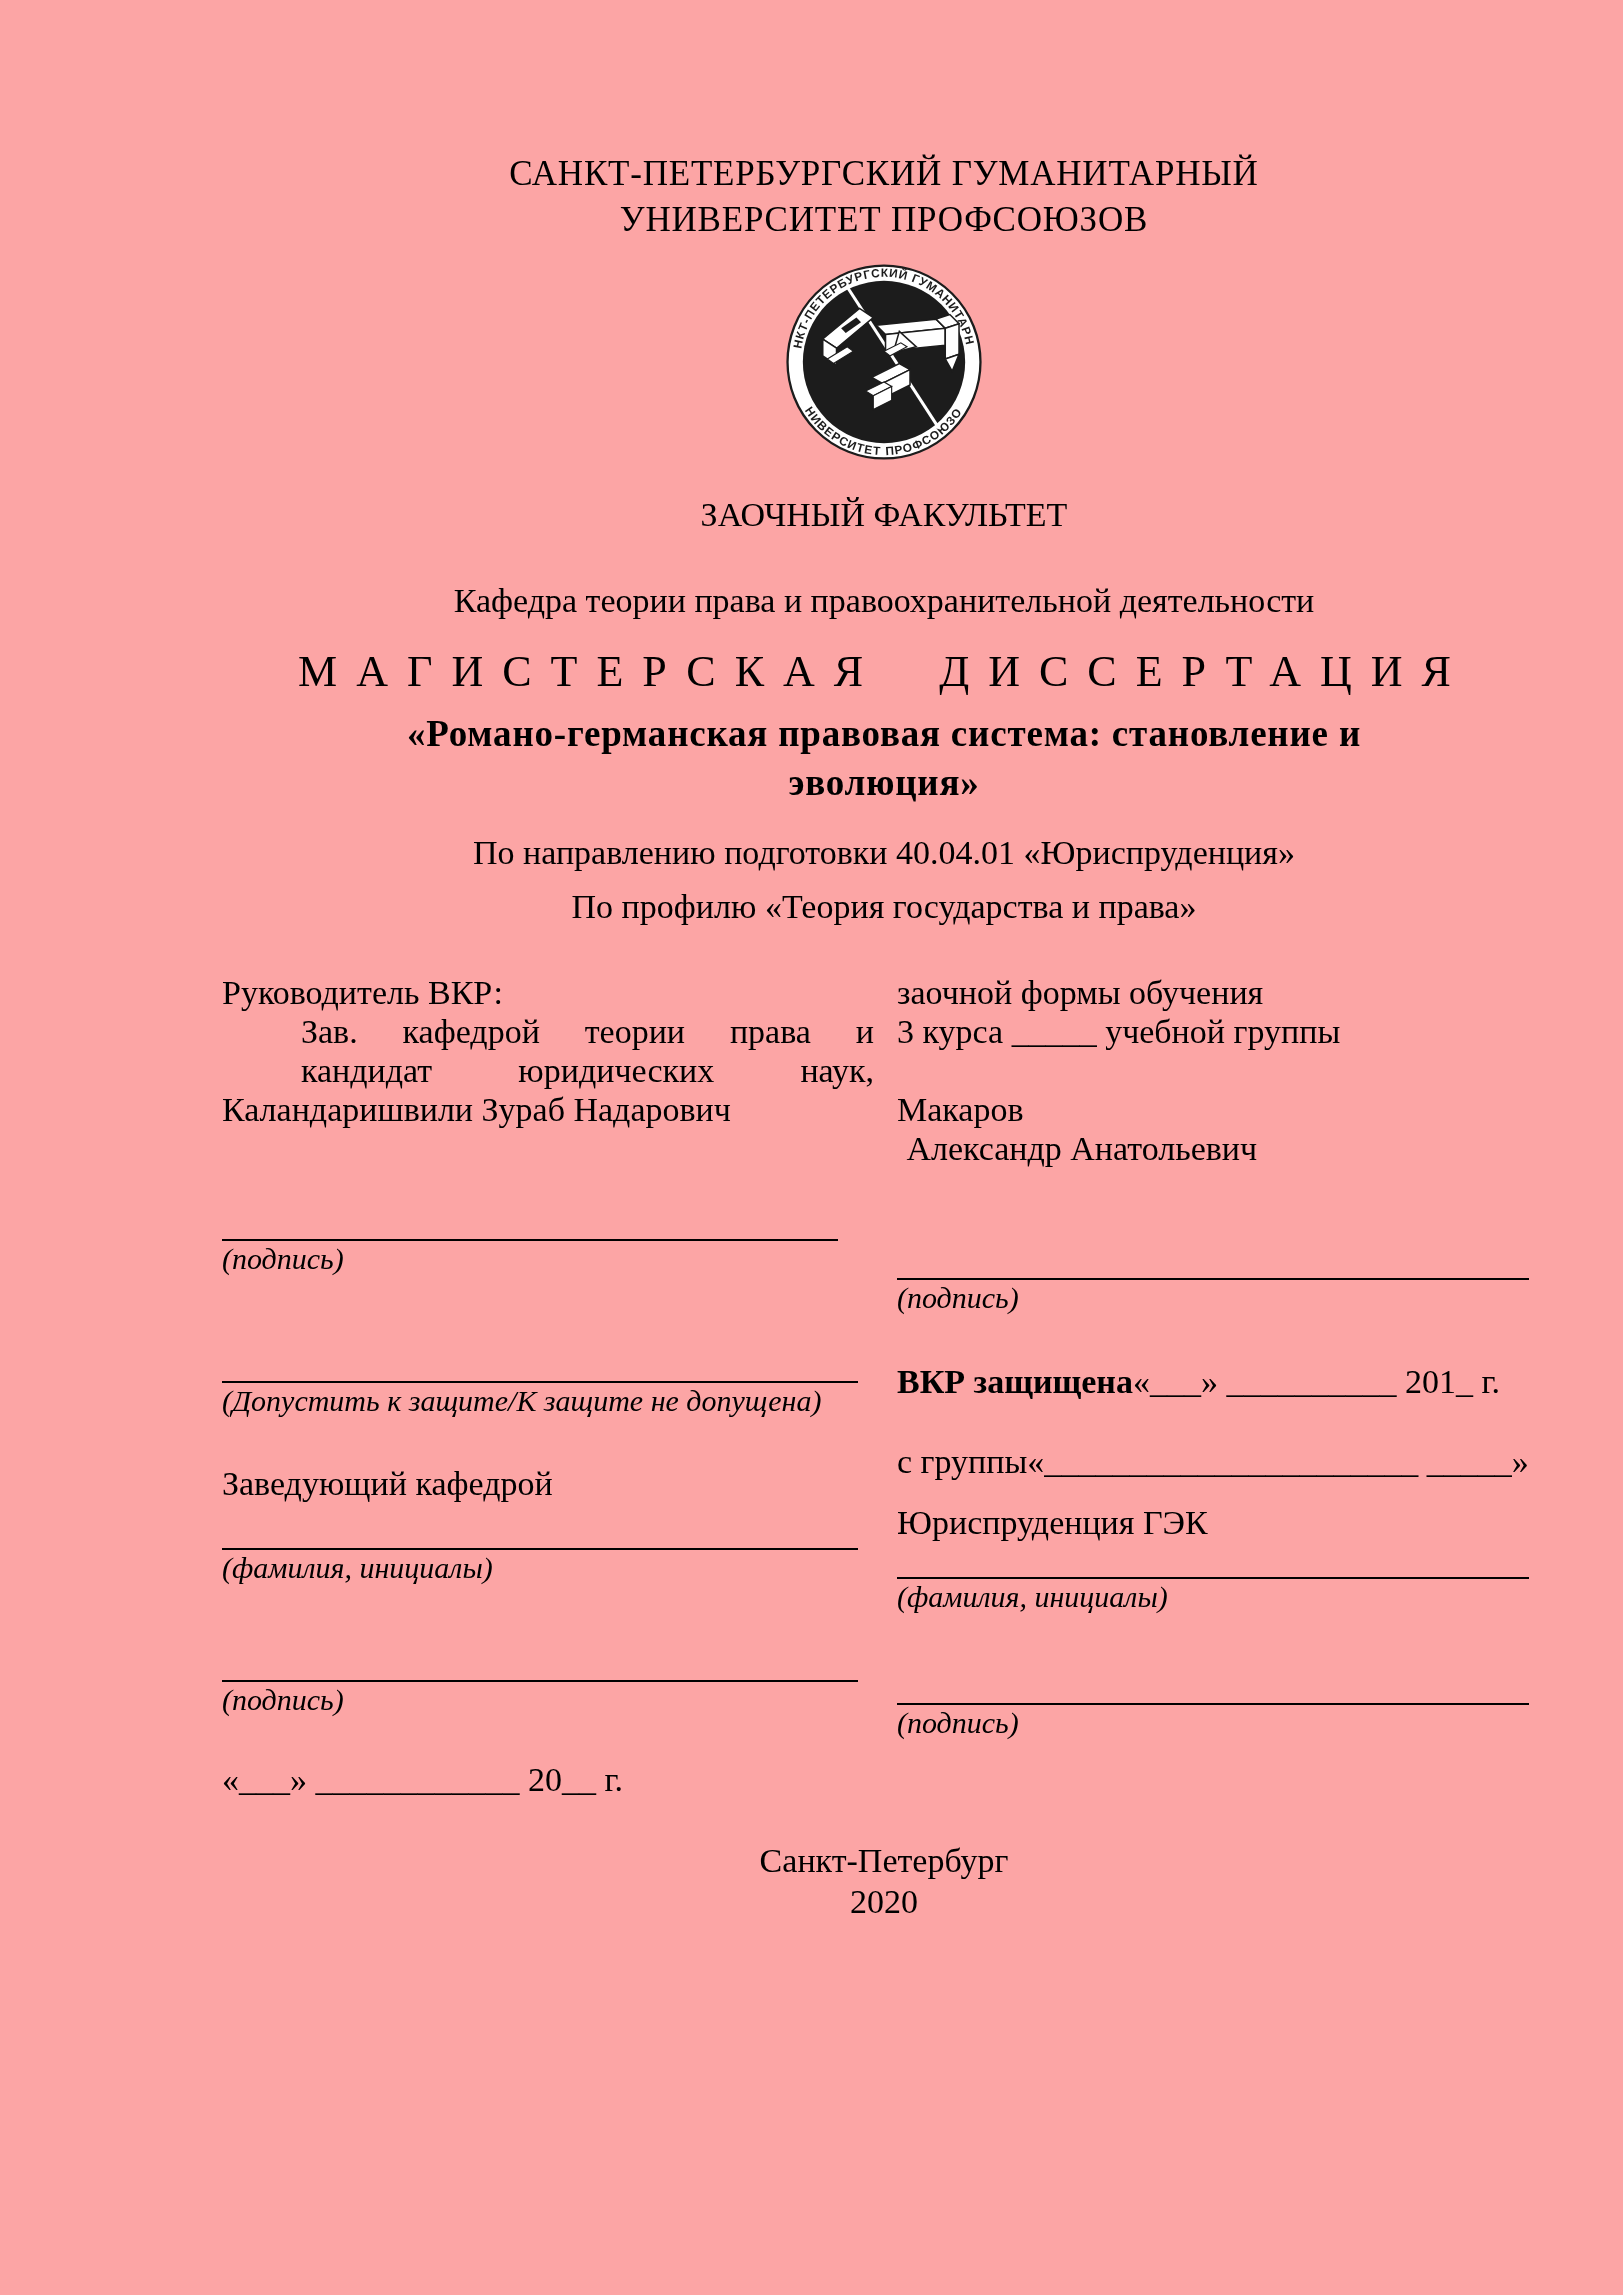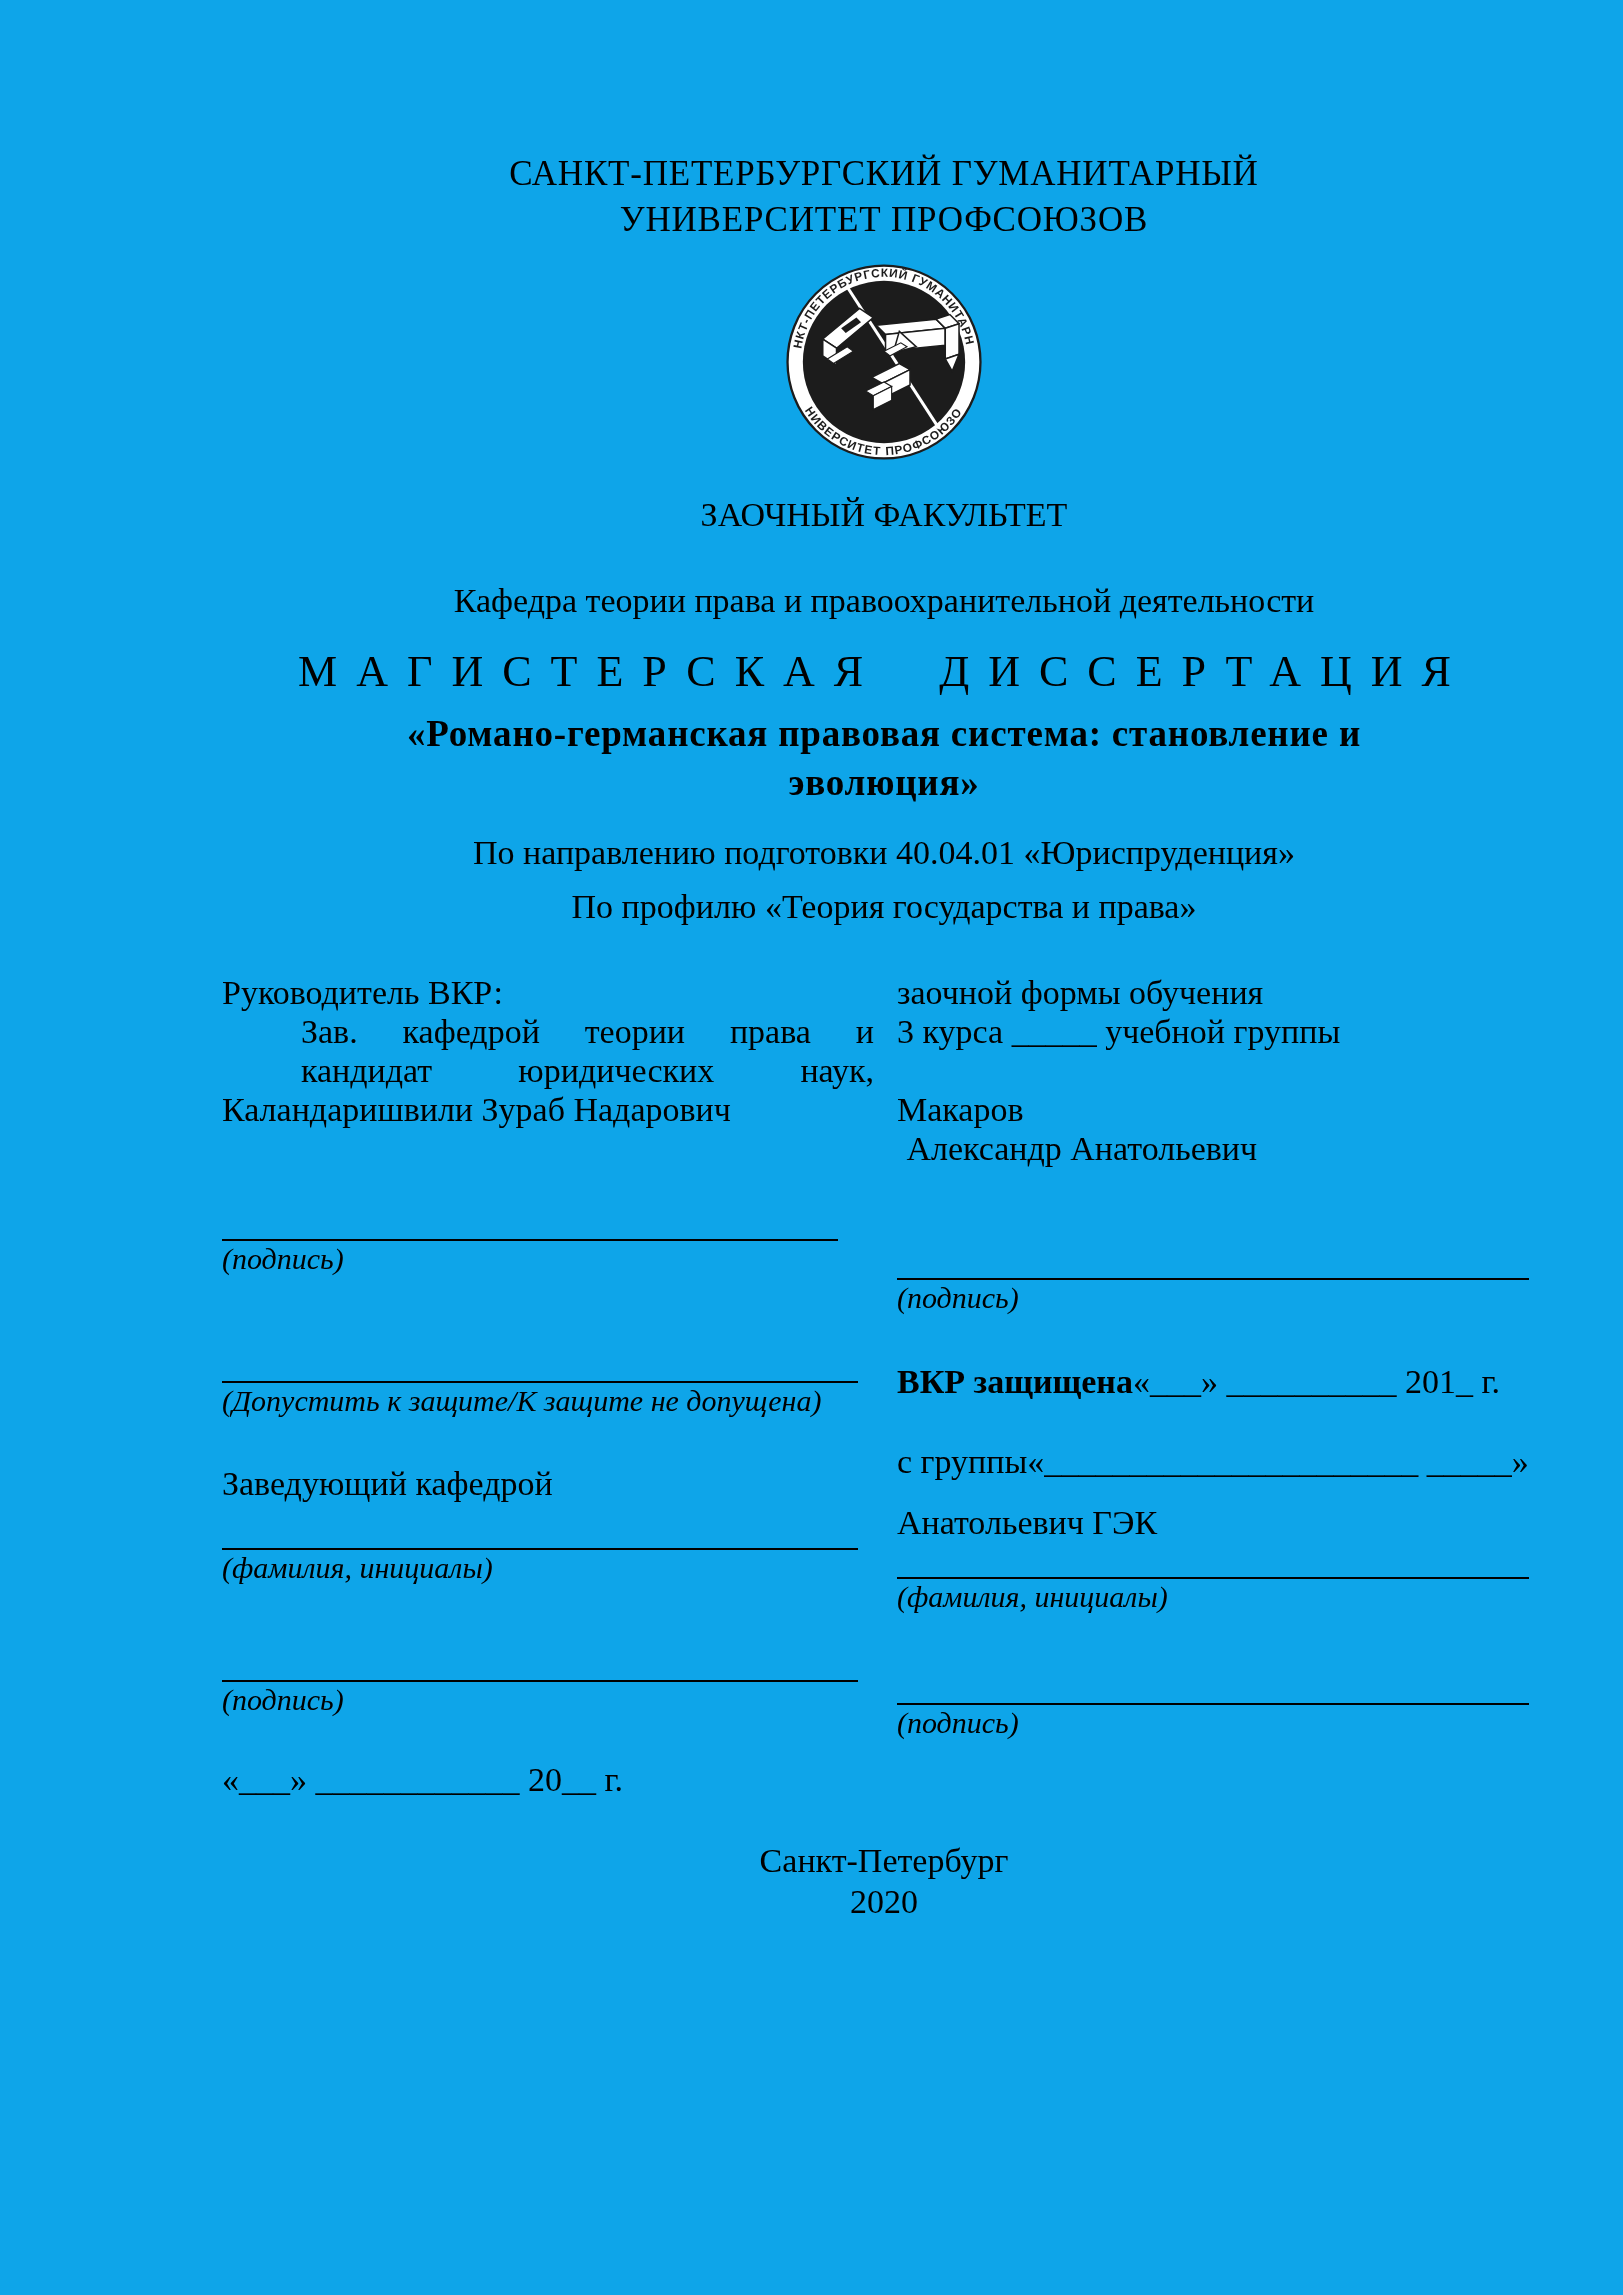--- a/index.html
+++ b/index.html
@@ -1,20 +1,20 @@
 <!DOCTYPE html>
 <html style="font-size:12.6px"><head>
 <meta charset="utf-8">
 <style>
   html, body { margin: 0; padding: 0; background: #ffffff; }
   .page {
     position: relative;
     width: 1623px;
     height: 2295px;
-    background: #0ea5e9;
+    background: #fca5a5;
     color: #000000;
     font-family: "Liberation Serif", "DejaVu Serif", serif;
     box-sizing: border-box;
     padding: 151px 77px 0 222px;
     overflow: hidden;
   }
   .center { text-align: center; }
   .t-header { font-size: 35px; line-height: 46px; letter-spacing: 0.8px; }
   .t-body   { font-size: 34px; line-height: 39px; }
   .t-caption{ font-size: 30px; line-height: 36px; font-style: italic; }
@@ -157,21 +157,21 @@
 
       <div class="rule w805 mt140"></div>
       <div class="t-caption">(подпись)</div>
 
       <div class="mt58 nowrap">
         <span class="bold">ВКР защищена</span><span>«___» __________ 201_ г.</span>
       </div>
 
       <div class="mt52 nowrap">с группы«______________________ _____»</div>
 
-      <div class="mt28">Анатольевич ГЭК</div>
+      <div class="mt28">Юриспруденция ГЭК</div>
 
       <div class="rule w805 mt45"></div>
       <div class="t-caption">(фамилия, инициалы)</div>
 
       <div class="rule w805 mt115"></div>
       <div class="t-caption">(подпись)</div>
     </div>
   </div>
 
   <div class="center footer-block">

